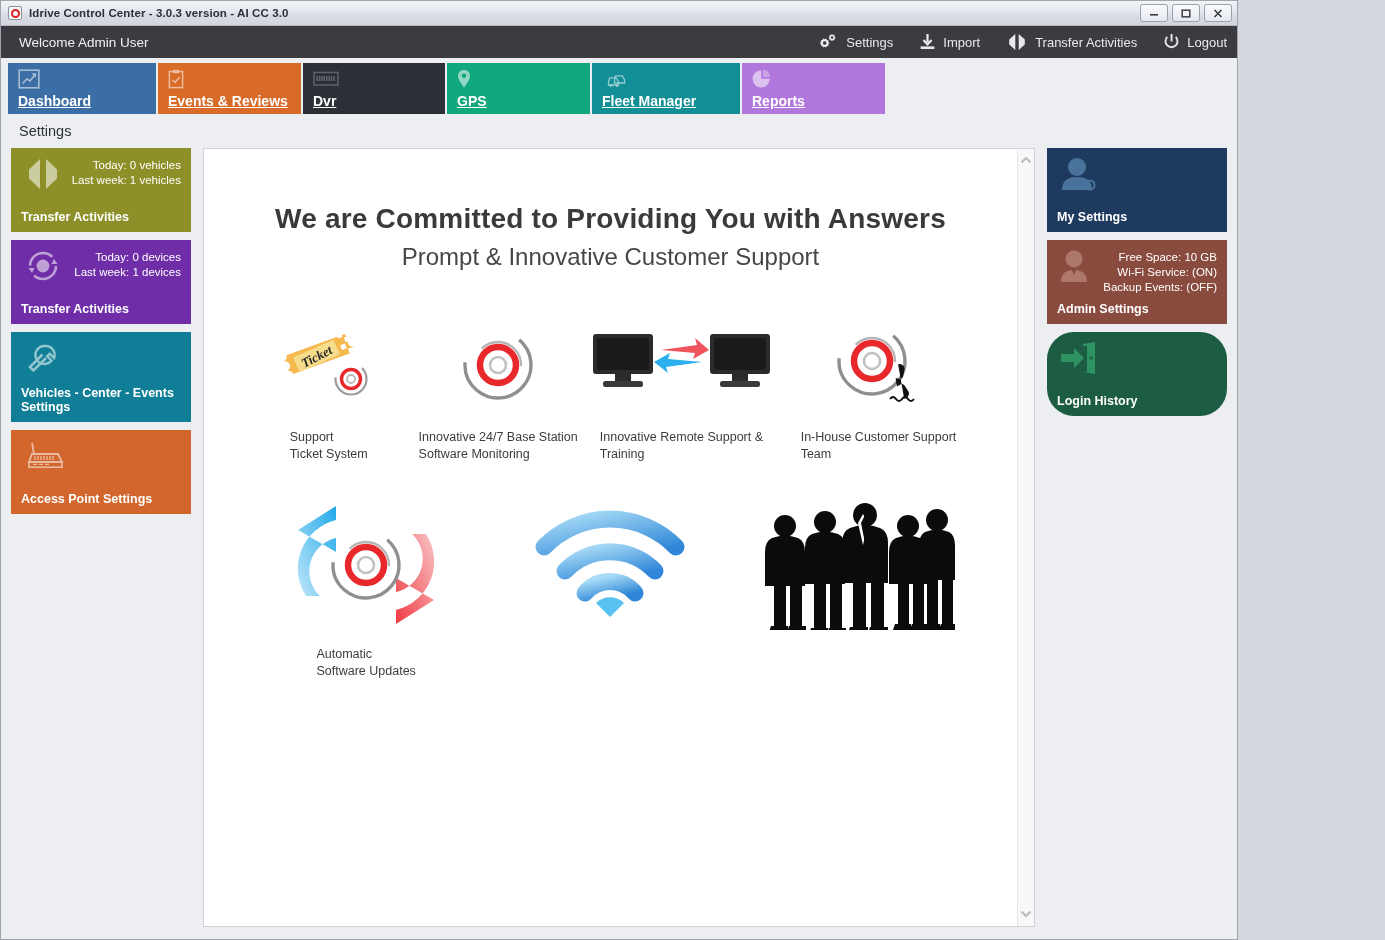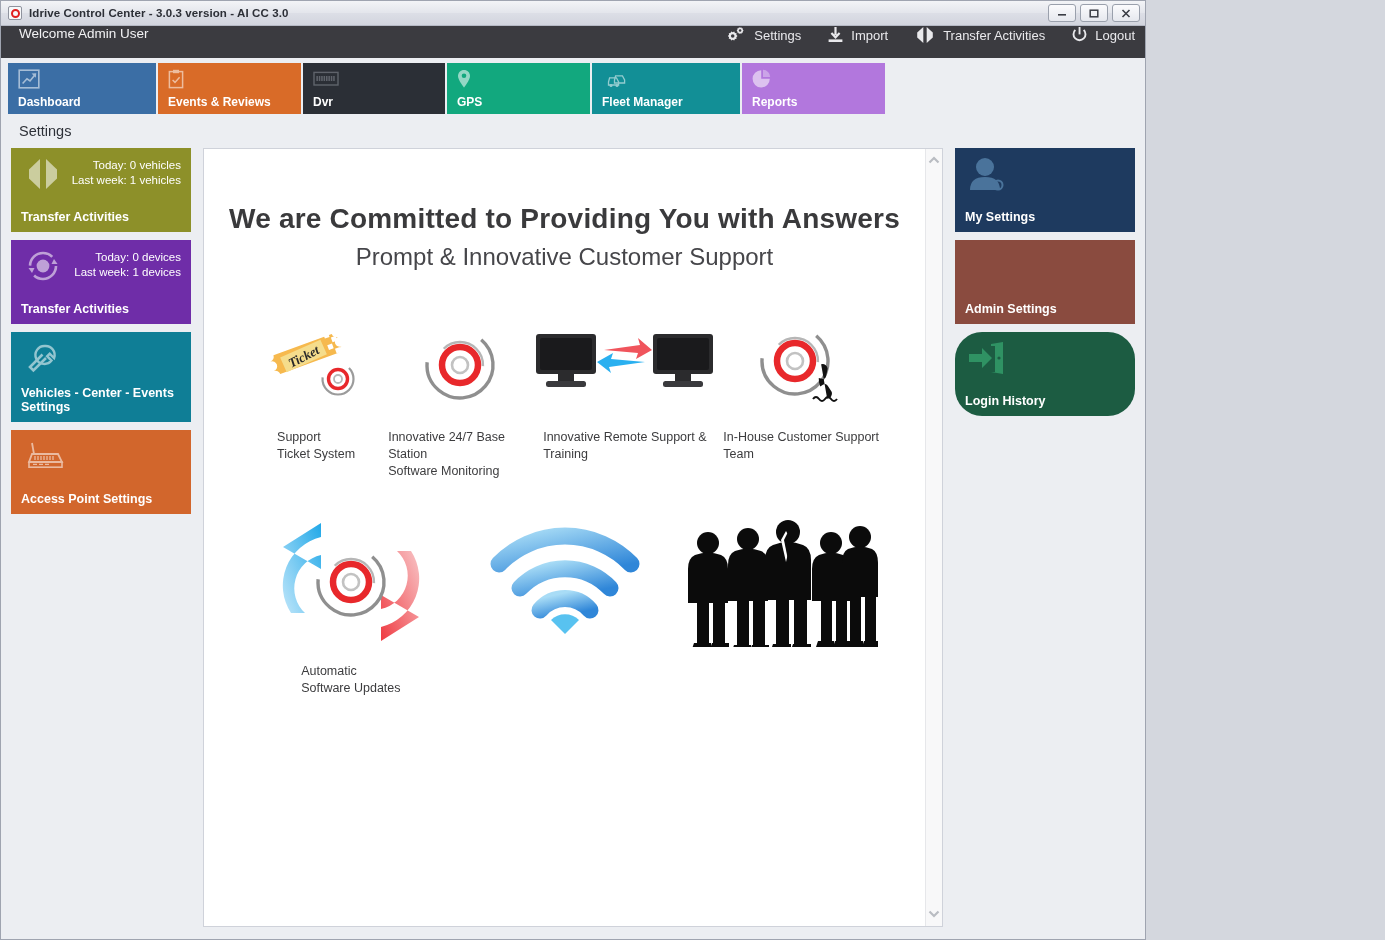--- a/index.html
+++ b/index.html
@@ -3,21 +3,21 @@
 <meta charset="utf-8">
 <style>
   * { box-sizing: border-box; margin: 0; padding: 0; }
   html, body {
     width: 1385px; height: 940px;
     font-family: "Liberation Sans", sans-serif;
     background: #d4d7de;
     overflow: hidden;
   }
   .window {
-    width: 1146px; height: 940px;
+    width: 1238px; height: 940px;
     background: #eceef2;
     border: 1px solid #9fa4b0;
     display: flex; flex-direction: column;
     position: relative;
   }
 
   
   .titlebar {
     height: 25px;
     background: linear-gradient(to bottom, #f3f4f7 0%, #e4e6ec 48%, #dcdee6 52%, #d2d5de 100%);
@@ -52,21 +52,21 @@
     border: 1px solid #9aa0ac;
     border-radius: 3px;
     background: linear-gradient(to bottom, #fbfbfd, #e6e8ee);
     display: flex; align-items: center; justify-content: center;
     font-size: 10px; color: #3a3d45;
   }
 
   
   .header {
     height: 32px; background: #3b3b40;
-    display: flex; align-items: flex-start;
+    display: flex; align-items: center;
     flex: 0 0 32px;
     padding: 0 10px 0 18px;
     color: #ffffff;
   }
   .welcome { font-size: 13.5px; color: #f2f2f4; }
   .header-actions {
     margin-left: auto; display: flex; align-items: center; gap: 26px;
   }
   .h-action {
     display: flex; align-items: center; gap: 7px;
@@ -85,21 +85,21 @@
   }
   .tab {
     height: 51px;
     padding: 5px 10px 0 10px;
     position: relative;
     display: flex; flex-direction: column; justify-content: space-between;
     color: #ffffff;
     cursor: default;
   }
   .tab .t-icon { height: 22px; display: flex; align-items: center; opacity: .55; }
-  .tab .t-label { font-size: 12px; font-weight: bold; padding-bottom: 5px; white-space: nowrap; }
+  .tab .t-label { font-size: 14px; font-weight: bold; padding-bottom: 5px; white-space: nowrap; text-decoration: underline; }
 
   
   .crumbbar {
     flex: 0 0 34px;
     background: #eceef2;
     display: flex; align-items: center;
     padding-left: 18px;
   }
   .crumbbar .crumb { font-size: 14.5px; color: #2e3138; }
 
@@ -635,20 +635,34 @@
               <circle cx="20" cy="11" r="9" fill="#6ea3cc"></circle>
               <path d="M5 34 q0-13 15-13 q15 0 15 13 z" fill="#6ea3cc"></path>
               <circle cx="33" cy="29" r="4.5" fill="none" stroke="#6ea3cc" stroke-width="2"></circle>
             </svg>
           </span>
         </div>
         <div class="tile-title">My Settings</div>
       </div>
 
       <div class="tile tall" style="background:#8a4b3f;">
+        <div class="tile-top">
+          <span class="tile-icon">
+            <svg width="44" height="38" viewBox="0 0 44 38">
+              <circle cx="17" cy="11" r="8.5" fill="#cb9b90"></circle>
+              <path d="M4 34 q0-12 13-12 q13 0 13 12 z" fill="#cb9b90"></path>
+              <path d="M15 22 l2 5 2-5 z" fill="#8a4b3f"></path>
+            </svg>
+          </span>
+          <div class="tile-stats">
+            <div>Free Space:  10 GB</div>
+            <div>Wi-Fi Service: (ON)</div>
+            <div>Backup Events: (OFF)</div>
+          </div>
+        </div>
         <div class="tile-title">Admin Settings</div>
       </div>
 
       <div class="tile tall" style="background:#1c5c42;border-radius:27px;">
         <div class="tile-top">
           <span class="tile-icon">
             <svg width="44" height="38" viewBox="0 0 44 38">
               <path d="M26 4 L38 2 L38 34 L26 32 Z" fill="#3fbf7f"></path>
               <rect x="26" y="6" width="4" height="26" fill="#1c5c42"></rect>
               <path d="M4 14 h13 v-6 l10 10 -10 10 v-6 h-13 z" fill="#3fbf7f"></path>

